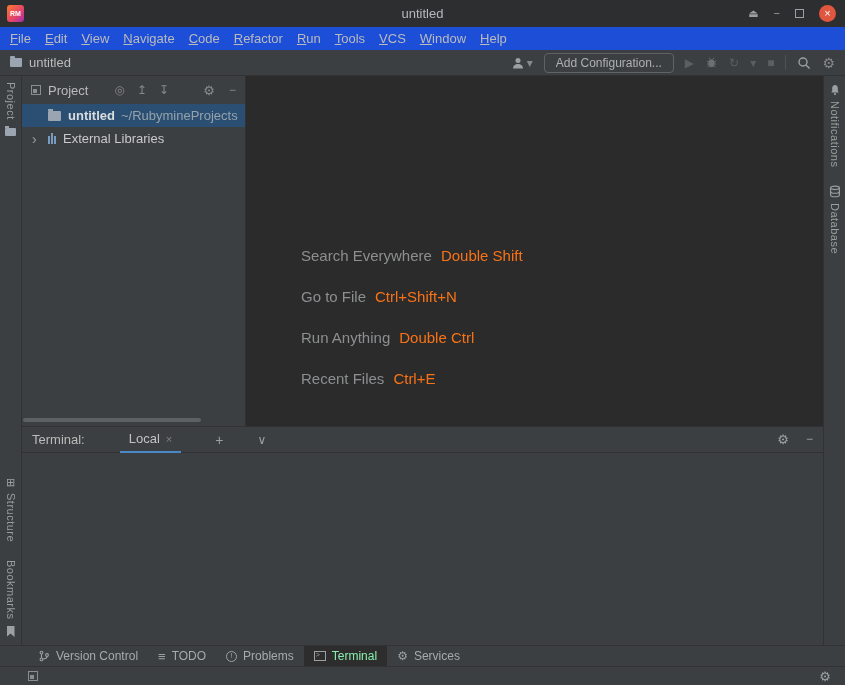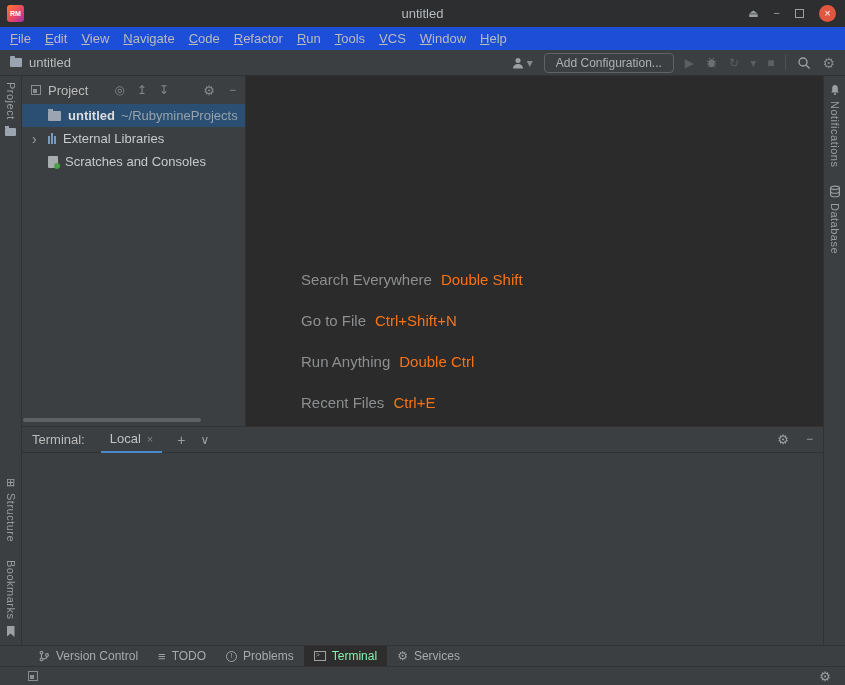--- a/index.html
+++ b/index.html
@@ -75,27 +75,27 @@
   .lib-icon { display:flex; align-items:flex-end; gap:1px; height:11px; flex:0 0 auto; }
   .lib-icon i { display:block; width:2px; background:#7a9bc0; }
   .lib-icon i:nth-child(1){height:8px;} .lib-icon i:nth-child(2){height:11px;} .lib-icon i:nth-child(3){height:8px;}
   .scratch-icon { width:10px; height:12px; background:#a8adb0; border-radius:1px; position:relative; flex:0 0 10px; }
   .scratch-icon::after { content:''; position:absolute; right:-2px; bottom:-1px; width:6px; height:6px; border-radius:50%; background:#4aa14a; }
   .hscrollbar { position:absolute; bottom:4px; left:1px; width:178px; height:4px; background:#5e6163; border-radius:2px; }
 
   
   .editor { flex:1; background:#2b2b2b; position:relative; min-width:0; }
   .shortcuts { position:absolute; left:55px; top:171px; font-size:15px; }
-  .shortcut-line { height:41px; display:flex; align-items:flex-end; gap:9px; }
+  .shortcut-line { height:41px; display:flex; align-items:flex-start; gap:9px; }
   .sc-label { color:#8c8e90; }
   .sc-keys { color:#f97316; }
 
   
   .terminal { flex:1; display:flex; flex-direction:column; border-top:1px solid #323232; min-height:0; }
-  .term-header { height:26px; background:#3c3f41; border-bottom:1px solid #323232; display:flex; align-items:center; padding:0 10px; flex:0 0 26px; }
+  .term-header { height:26px; background:#3c3f41; border-bottom:1px solid #323232; display:flex; align-items:center; padding:0 10px; flex:0 0 26px;gap:19px; }
   .term-title { color:#bbbbbb; margin-right:16px; }
   .term-tab { display:flex; align-items:center; gap:6px; padding:0 9px; height:26px; border-bottom:2px solid #4a88c7; color:#c0c2c4; }
   .tab-close { color:#808080; font-size:11px; }
   .term-icon { color:#9da0a2; font-size:12px; line-height:1; margin-left:15px; }
   .term-right { margin-left:auto; display:flex; gap:17px; }
   .term-right .term-icon { margin-left:0; }
   .term-body { flex:1; background:#2b2b2b; padding:9px 0 0 7px; font-family:"DejaVu Sans Mono",monospace; font-size:13px; }
   .prompt-path { color:#4aa5bd; }
   .prompt-dir { color:#3d9bd0; font-weight:bold; }
   .prompt-arrow { color:#4db24d; margin-left:8px; font-family:"DejaVu Sans Mono","DejaVu Sans",monospace; }
@@ -217,24 +217,20 @@
             </div>
             <div class="tree-row">
               <span class="chevron">›</span>
               <span class="lib-icon">
                   <i></i>
                   <i></i>
                   <i></i>
                 </span>
               <span class="tree-label">External Libraries</span>
             </div>
-            <div class="tree-row">
-              <span class="scratch-icon"></span>
-              <span class="tree-label">Scratches and Consoles</span>
-            </div>
           </div>
           <div class="hscrollbar"></div>
         </div>
 
         <div class="editor">
           <div class="shortcuts">
             <div class="shortcut-line">
               <span class="sc-label">Search Everywhere</span>
               <span class="sc-keys">Double Shift</span>
             </div>

